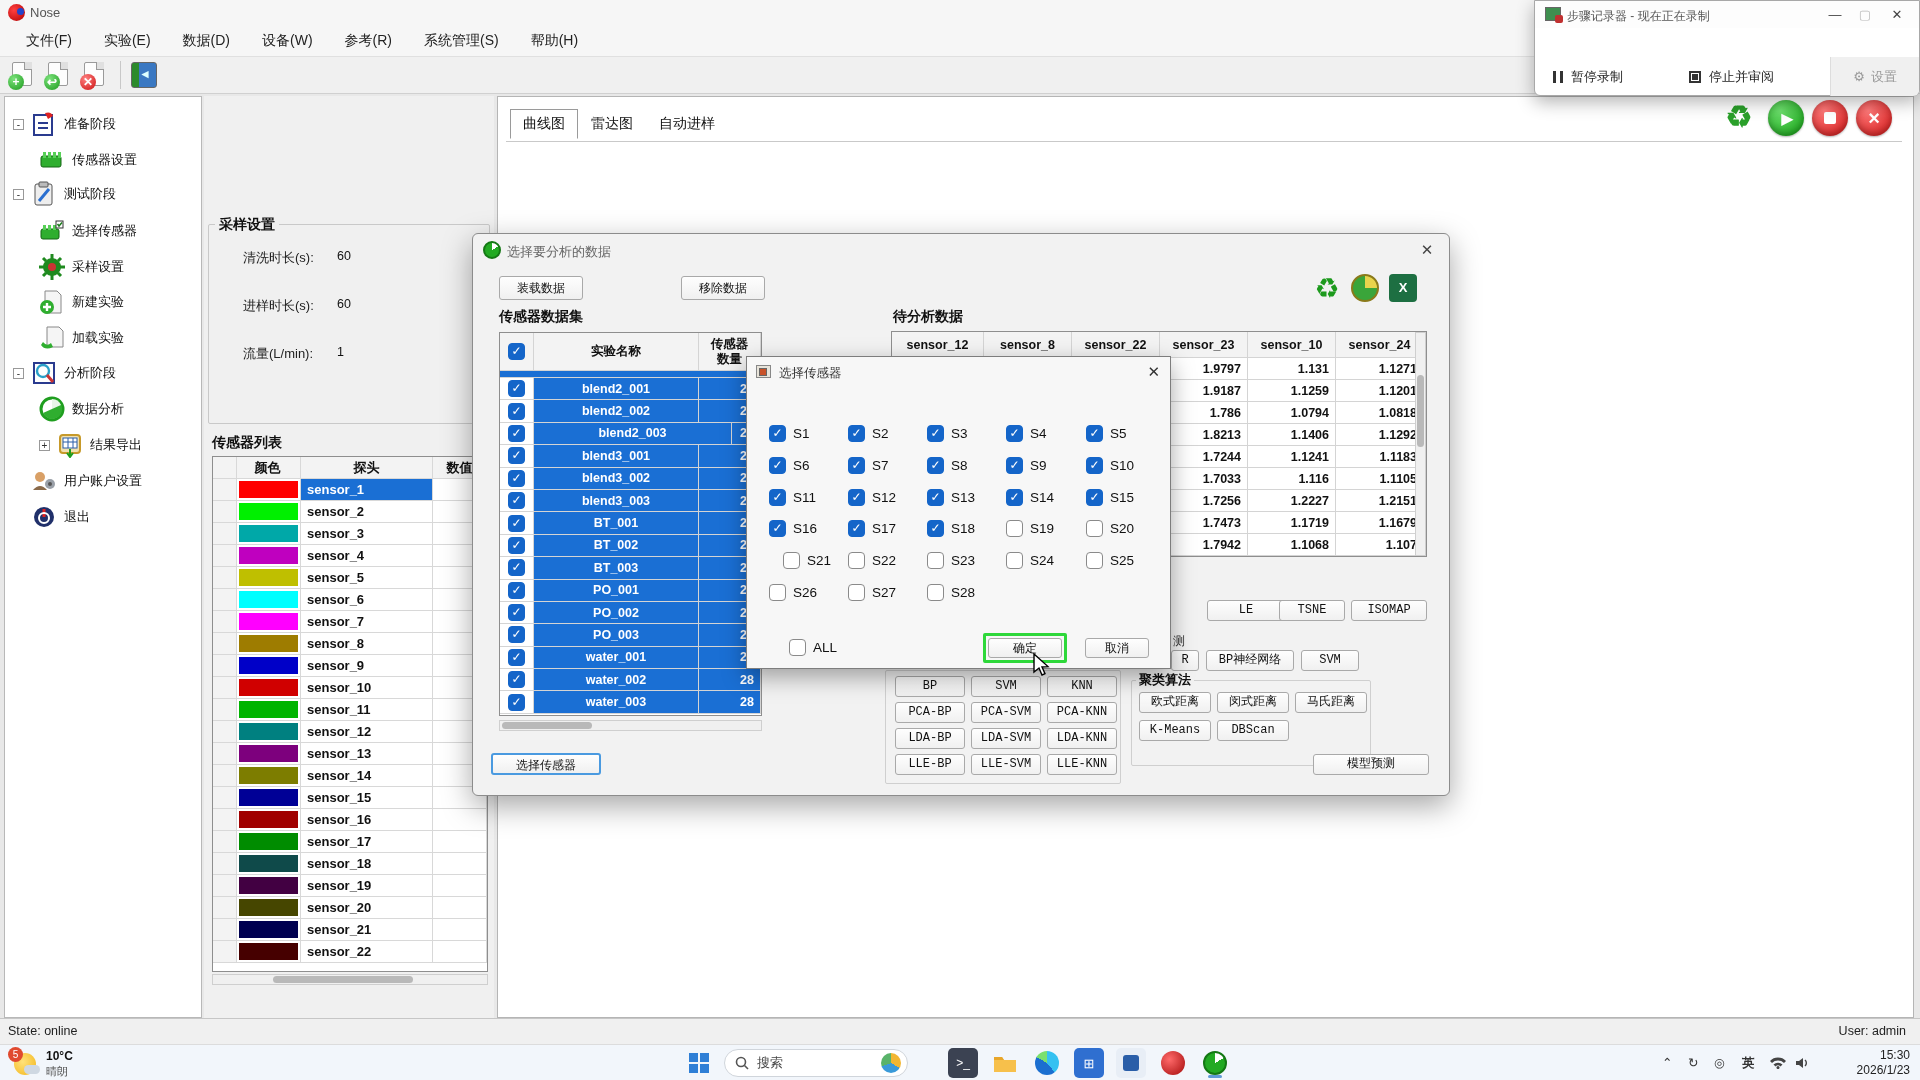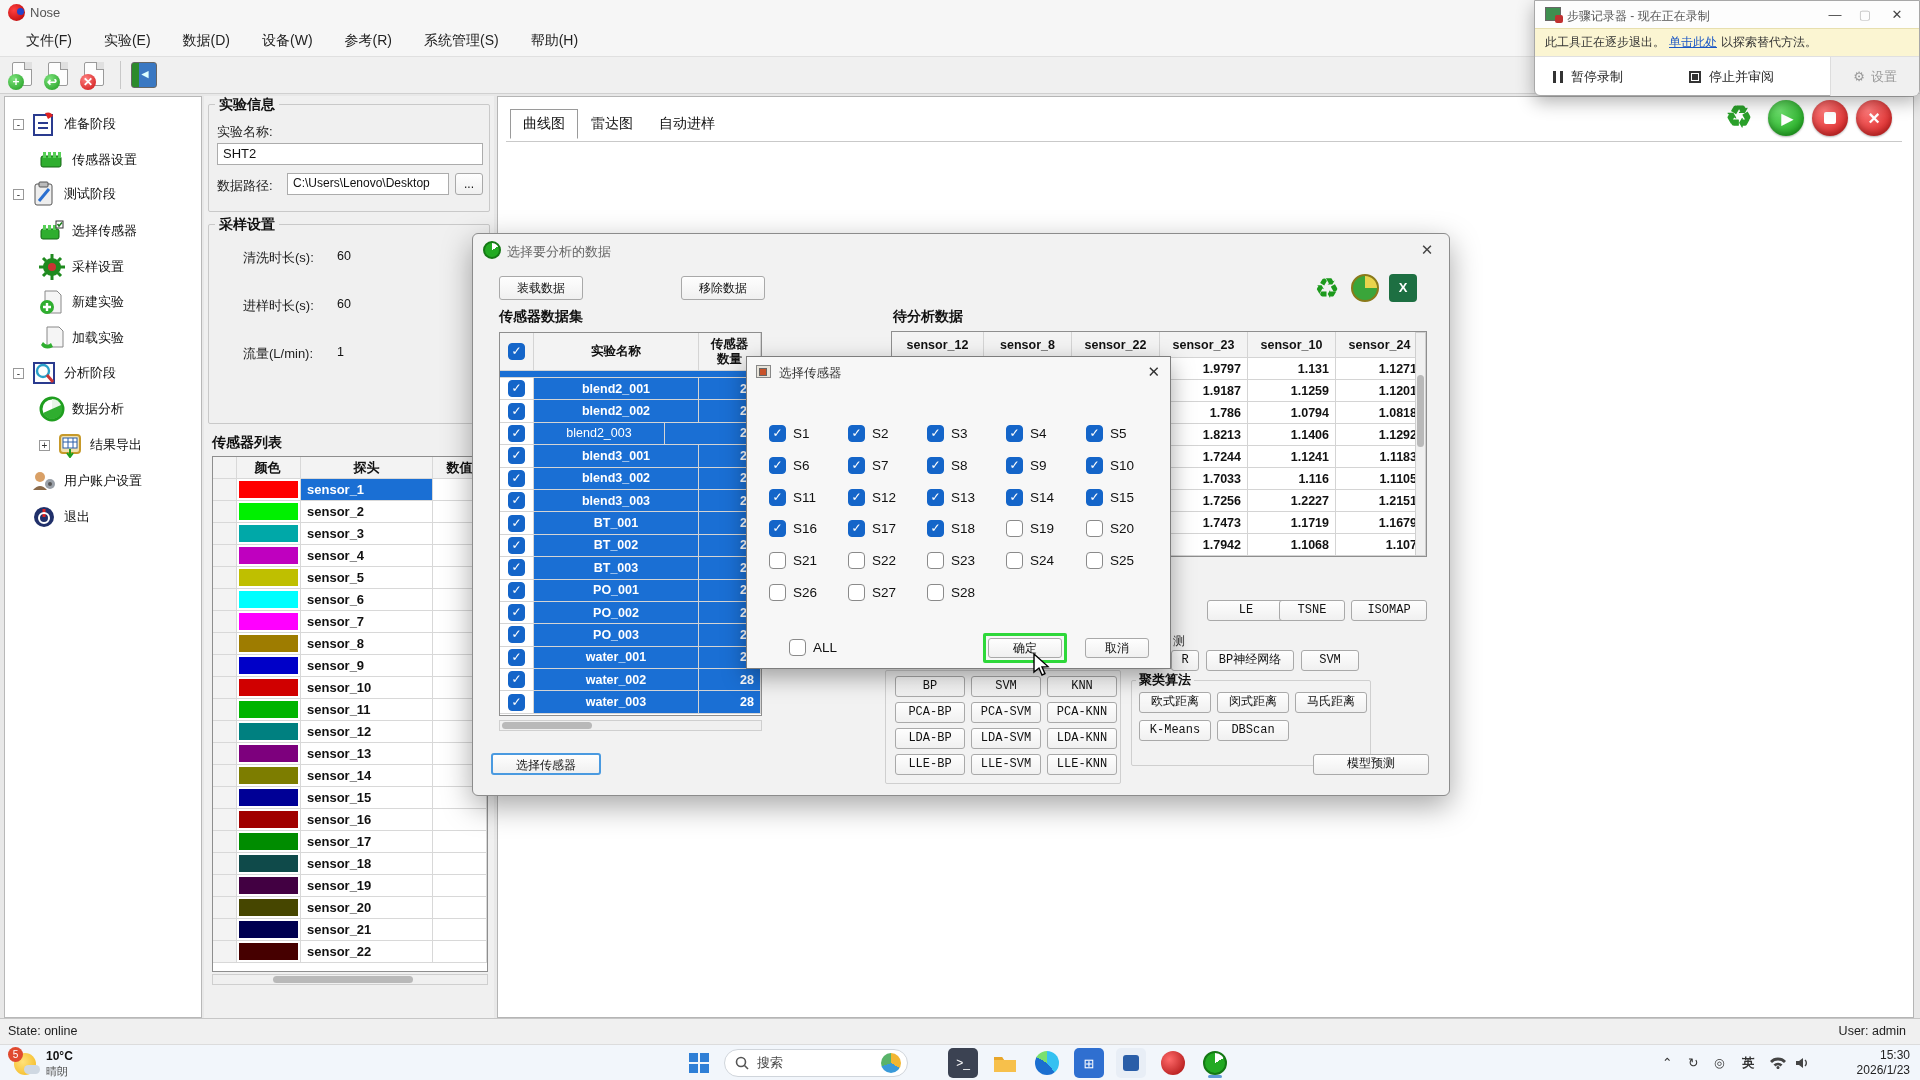--- a/index.html
+++ b/index.html
@@ -295,28 +295,20 @@
           <circle cx="13" cy="13" r="10" fill="#20306a"></circle>
           <path d="M13,5 L13,13" stroke="#d22" stroke-width="3"></path>
           <circle cx="13" cy="14" r="5" fill="none" stroke="#fff" stroke-width="2"></circle>
         </svg>
       </div>
       <div class="treelabel">退出</div>
     </div>
   </div>
 
 <div class="abs" id="infocol">
-  <div class="groupbox" style="left:4px; top:8px; width:282px; height:108px;">
-    <div class="gtitle">实验信息</div>
-    <div class="abs field-label" style="left:8px; top:18px;">实验名称:</div>
-    <div class="abs textinput" style="left:8px; top:38px; width:266px; height:22px;">SHT2</div>
-    <div class="abs field-label" style="left:8px; top:72px;">数据路径:</div>
-    <div class="abs textinput" style="left:78px; top:68px; width:162px; height:22px; font-size:12px;">C:\Users\Lenovo\Desktop</div>
-    <div class="abs btn" style="left:246px; top:68px; width:28px; height:22px; line-height:20px;">...</div>
-  </div>
   <div class="groupbox" style="left:4px; top:128px; width:282px; height:200px;">
     <div class="gtitle">采样设置</div>
     <div id="samplingrows">
         <div class="abs field-label" style="left: 34px; top: 24px;">清洗时长(s):</div>
         <div class="abs" style="left: 128px; top: 24px; font-size: 12.5px;">60</div>
         <div class="abs field-label" style="left: 34px; top: 72px;">进样时长(s):</div>
         <div class="abs" style="left: 128px; top: 72px; font-size: 12.5px;">60</div>
         <div class="abs field-label" style="left: 34px; top: 120px;">流量(L/min):</div>
         <div class="abs" style="left: 128px; top: 120px; font-size: 12.5px;">1</div>
       </div>
@@ -565,21 +557,21 @@
         <div class="tblcell" style="width: 34px;">
           <div class="cb on">✓</div>
         </div>
         <div class="tblcell sel" style="width: 165px; font-weight: bold;">blend2_002</div>
         <div class="tblcell sel num" style="flex: 1 1 0%;">28</div>
       </div>
       <div class="tblrow" style="height: 22.4px;">
         <div class="tblcell" style="width: 34px;">
           <div class="cb on">✓</div>
         </div>
-        <div class="tblcell sel" style="width: 131px; font-weight: normal;">blend2_003</div>
+        <div class="tblcell sel" style="width: 198px; font-weight: bold;">blend2_003</div>
         <div class="tblcell sel num" style="flex: 1 1 0%;">28</div>
       </div>
       <div class="tblrow" style="height: 22.4px;">
         <div class="tblcell" style="width: 34px;">
           <div class="cb on">✓</div>
         </div>
         <div class="tblcell sel" style="width: 165px; font-weight: bold;">blend3_001</div>
         <div class="tblcell sel num" style="flex: 1 1 0%;">28</div>
       </div>
       <div class="tblrow" style="height: 22.4px;">
@@ -862,21 +854,21 @@
           <span>S18</span>
         </div>
         <div class="cbitem" style="left: 259px; top: 163px;">
           <div class="cb"></div>
           <span>S19</span>
         </div>
         <div class="cbitem" style="left: 339px; top: 163px;">
           <div class="cb"></div>
           <span>S20</span>
         </div>
-        <div class="cbitem" style="left: 22px; top: 195px;">
+        <div class="cbitem" style="left: 36px; top: 195px;">
           <div class="cb"></div>
           <span>S21</span>
         </div>
         <div class="cbitem" style="left: 101px; top: 195px;">
           <div class="cb"></div>
           <span>S22</span>
         </div>
         <div class="cbitem" style="left: 180px; top: 195px;">
           <div class="cb"></div>
           <span>S23</span>
@@ -916,25 +908,20 @@
   <path d="M2,1 L2,19 L7,15 L10,22 L13,20.6 L10,14 L16,13.6 Z" fill="#fff" stroke="#000" stroke-width="1.4"></path>
 </svg>
 
 <div class="abs" id="recorder">
   <div id="rec-title">
     <div class="recico"></div>
     <div class="t">步骤记录器 - 现在正在录制</div>
     <div class="winctl" style="right:76px;">—</div>
     <div class="winctl" style="right:46px; color:#bbb;">▢</div>
     <div class="winctl" style="right:14px;">✕</div>
-  </div>
-  <div id="rec-notice">
-    <span>此工具正在逐步退出。</span>
-    <a href="#">单击此处</a>
-    <span>以探索替代方法。</span>
   </div>
   <div id="rec-buttons">
     <div class="recbtn">
       <span class="pauseico"></span>
       <span>暂停录制</span>
     </div>
     <div class="recbtn" style="margin-left:30px;">
       <span class="stopico">
           <i></i>
         </span>

